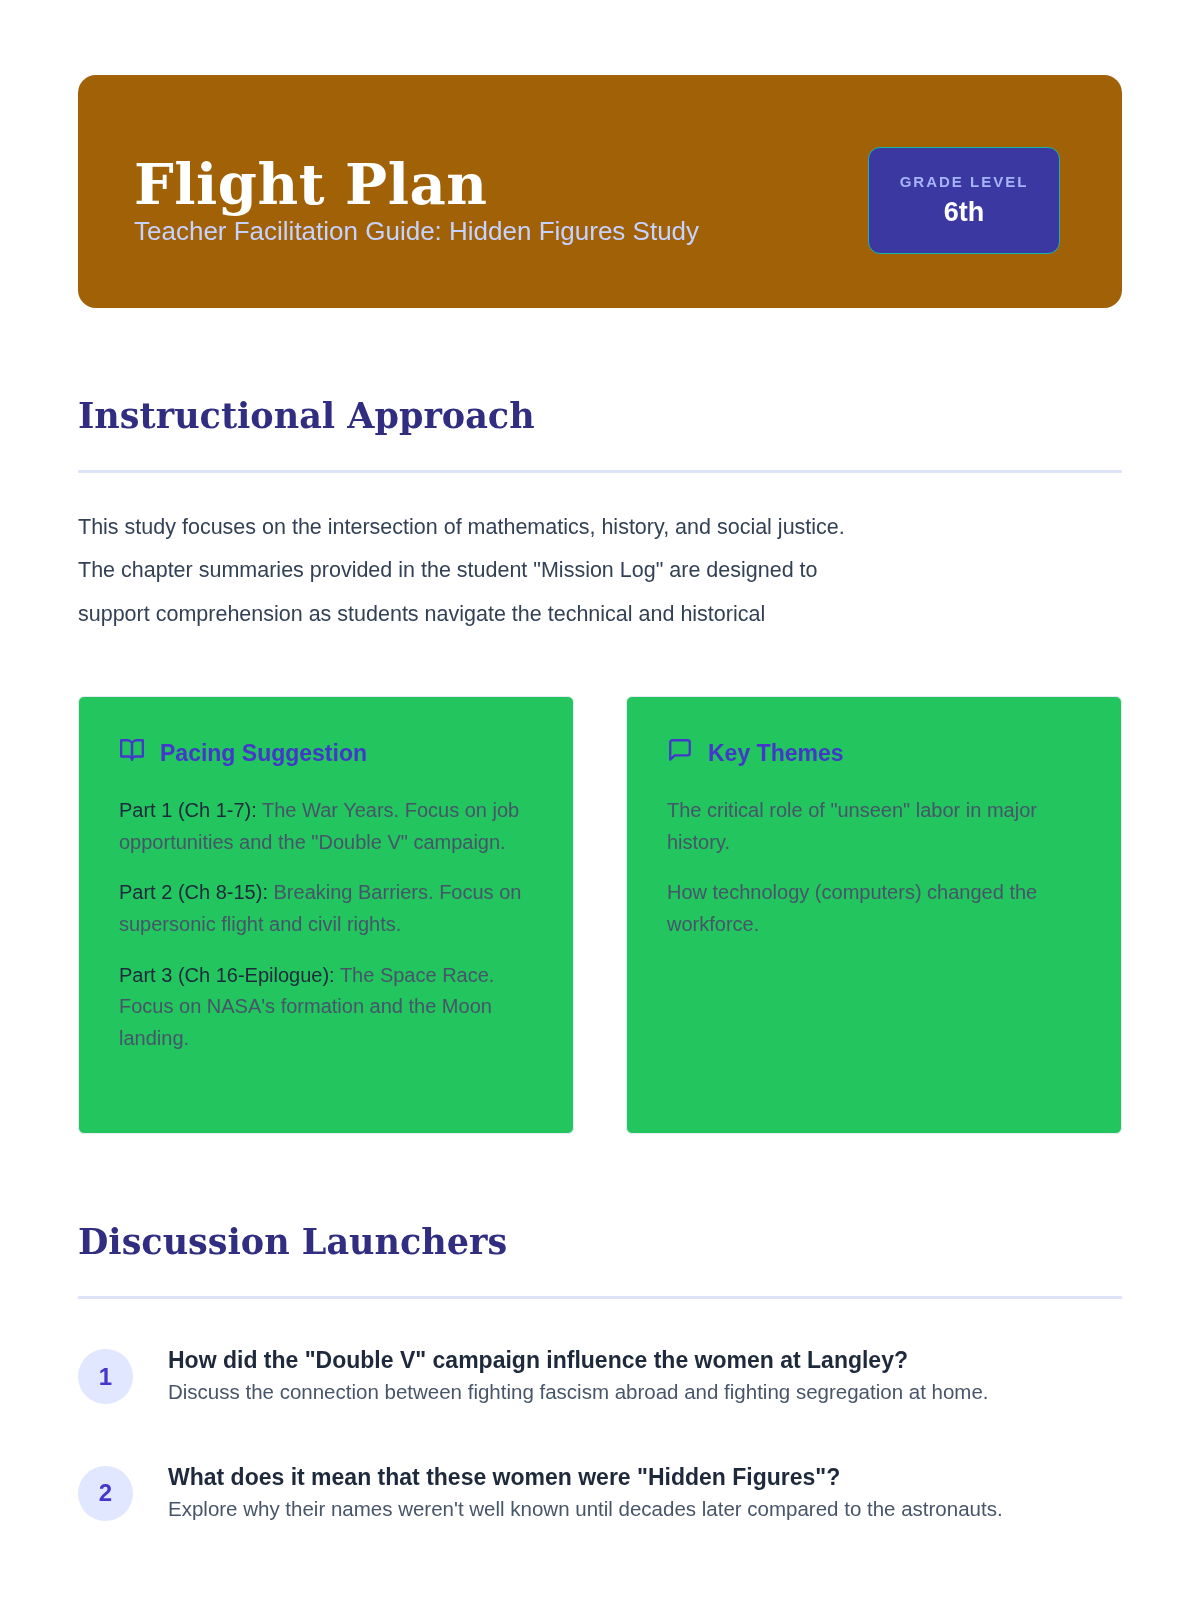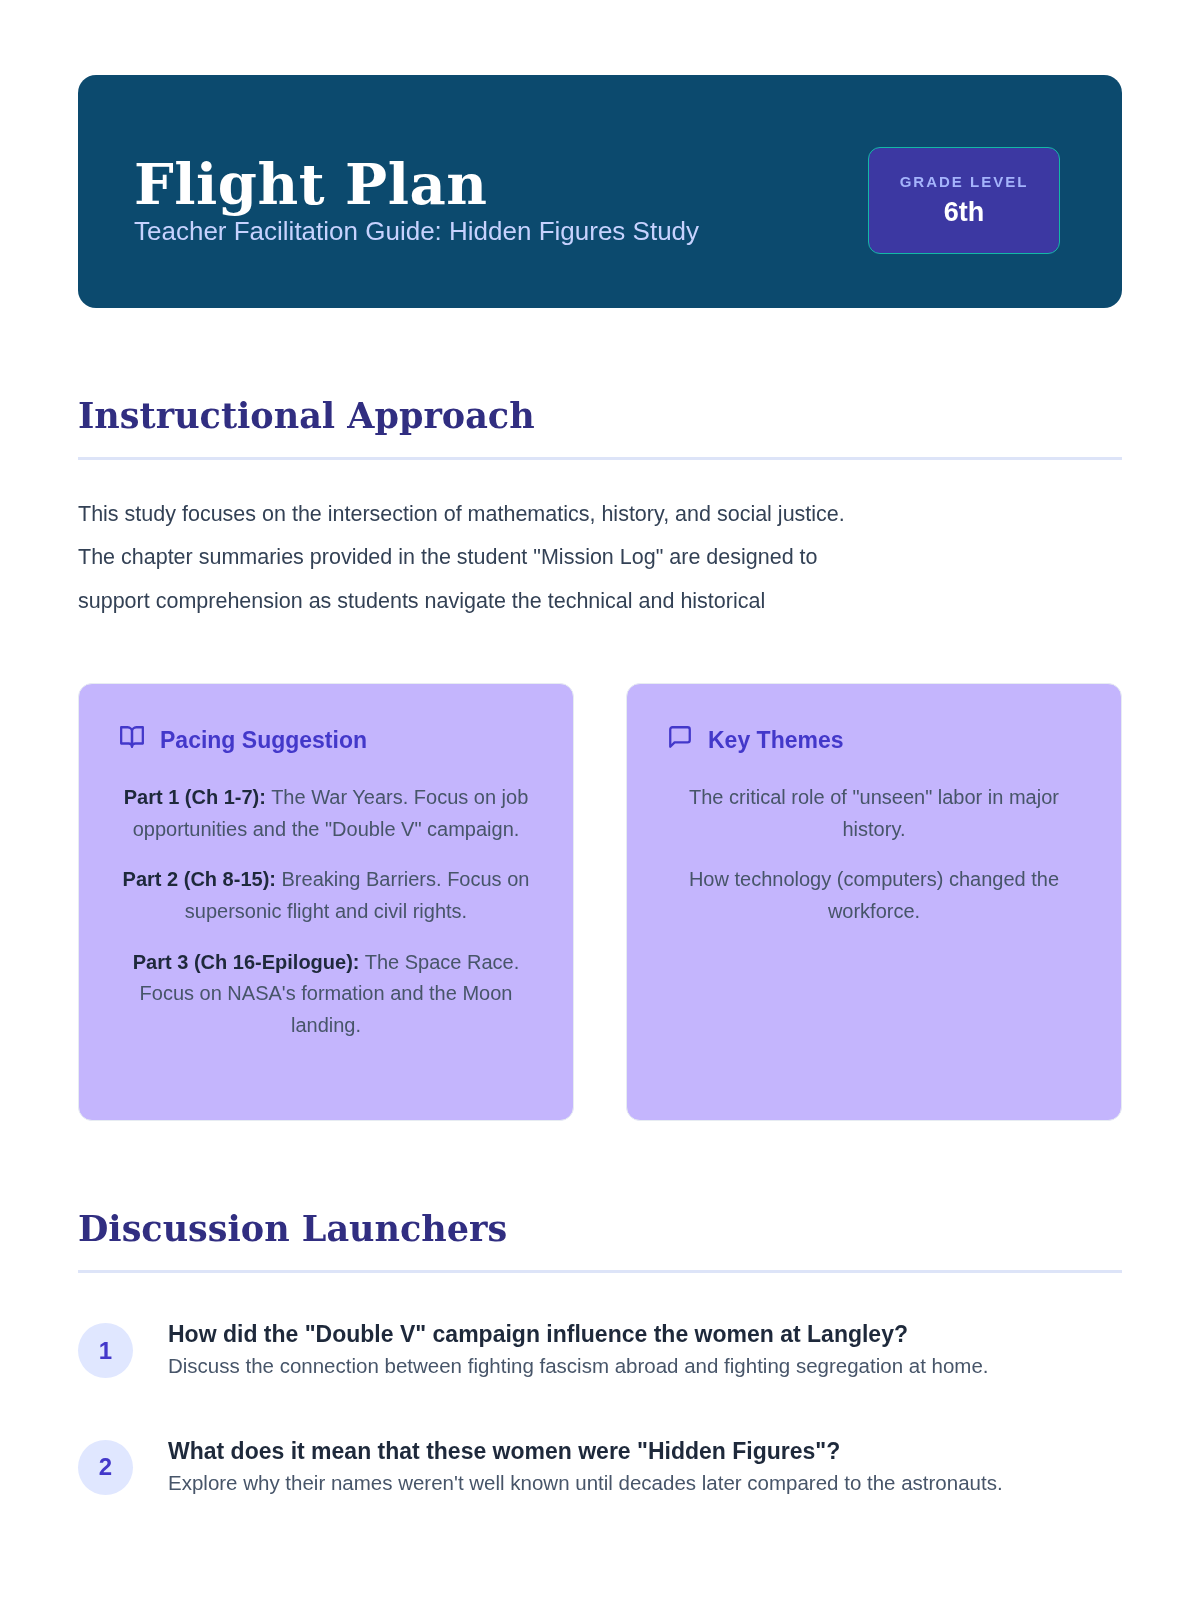--- a/index.html
+++ b/index.html
@@ -8,21 +8,21 @@
     width: 1200px;
     height: 1600px;
     overflow: hidden;
     font-family: "Liberation Sans", "DejaVu Sans", sans-serif;
     color: #334155;
   }
   .page { width: 1044px; margin: 0 auto; padding-top: 75px; }
 
   
   .hero {
-    background: #0c4a6e;
+    background: #a16207;
     border-radius: 18px;
     min-height: 233px;
     padding: 68px 62px 50px 56px;
     display: flex;
     align-items: center;
     justify-content: space-between;
   }
   .hero-title {
     font-family: "DejaVu Serif", "Liberation Serif", serif;
     font-weight: 700;
@@ -57,54 +57,53 @@
     font-weight: 700;
   }
 
   
   section { margin-top: 87px; }
   .section-heading {
     font-family: "DejaVu Serif", "Liberation Serif", serif;
     font-weight: 700;
     font-size: 35px;
     color: #312e81;
-    padding-bottom: 21px;
+    padding-bottom: 34px;
     border-bottom: 3px solid #dde4f8;
   }
   .intro { margin-top: 33px; font-size: 21.5px; line-height: 2.02; color: #334155; }
   .intro span { display: block; }
 
   
   .cards {
     margin-top: 60px;
     display: grid;
     grid-template-columns: 1fr 1fr;
     gap: 52px;
   }
   .card {
-    background: #c4b5fd;
+    background: #22c55e;
     border: 1.5px solid #e7ecf2;
-    border-radius: 14px;
+    border-radius: 6px;
     padding: 40px;
     min-height: 438px;
-    text-align: center;
   }
   .card-title {
     display: flex;
     align-items: center;
     gap: 15px;
     color: #4338ca;
     font-size: 23px;
     font-weight: 700;
     margin-bottom: 26px;
   }
   .card-title svg { flex-shrink: 0; }
   .card p { font-size: 20px; line-height: 1.58; color: #475569; margin-bottom: 19px; }
   .card p:last-child { margin-bottom: 0; }
-  .card p strong { color: #1e293b; font-weight: 700; }
+  .card p strong { color: #1e293b; font-weight: 400; }
 
   
   .questions { margin-top: 44px; }
   .question { display: flex; gap: 35px; margin-bottom: 50px; }
   .q-num {
     flex-shrink: 0;
     width: 55px; height: 55px;
     margin-top: 6px;
     border-radius: 50%;
     background: #e0e7ff;

